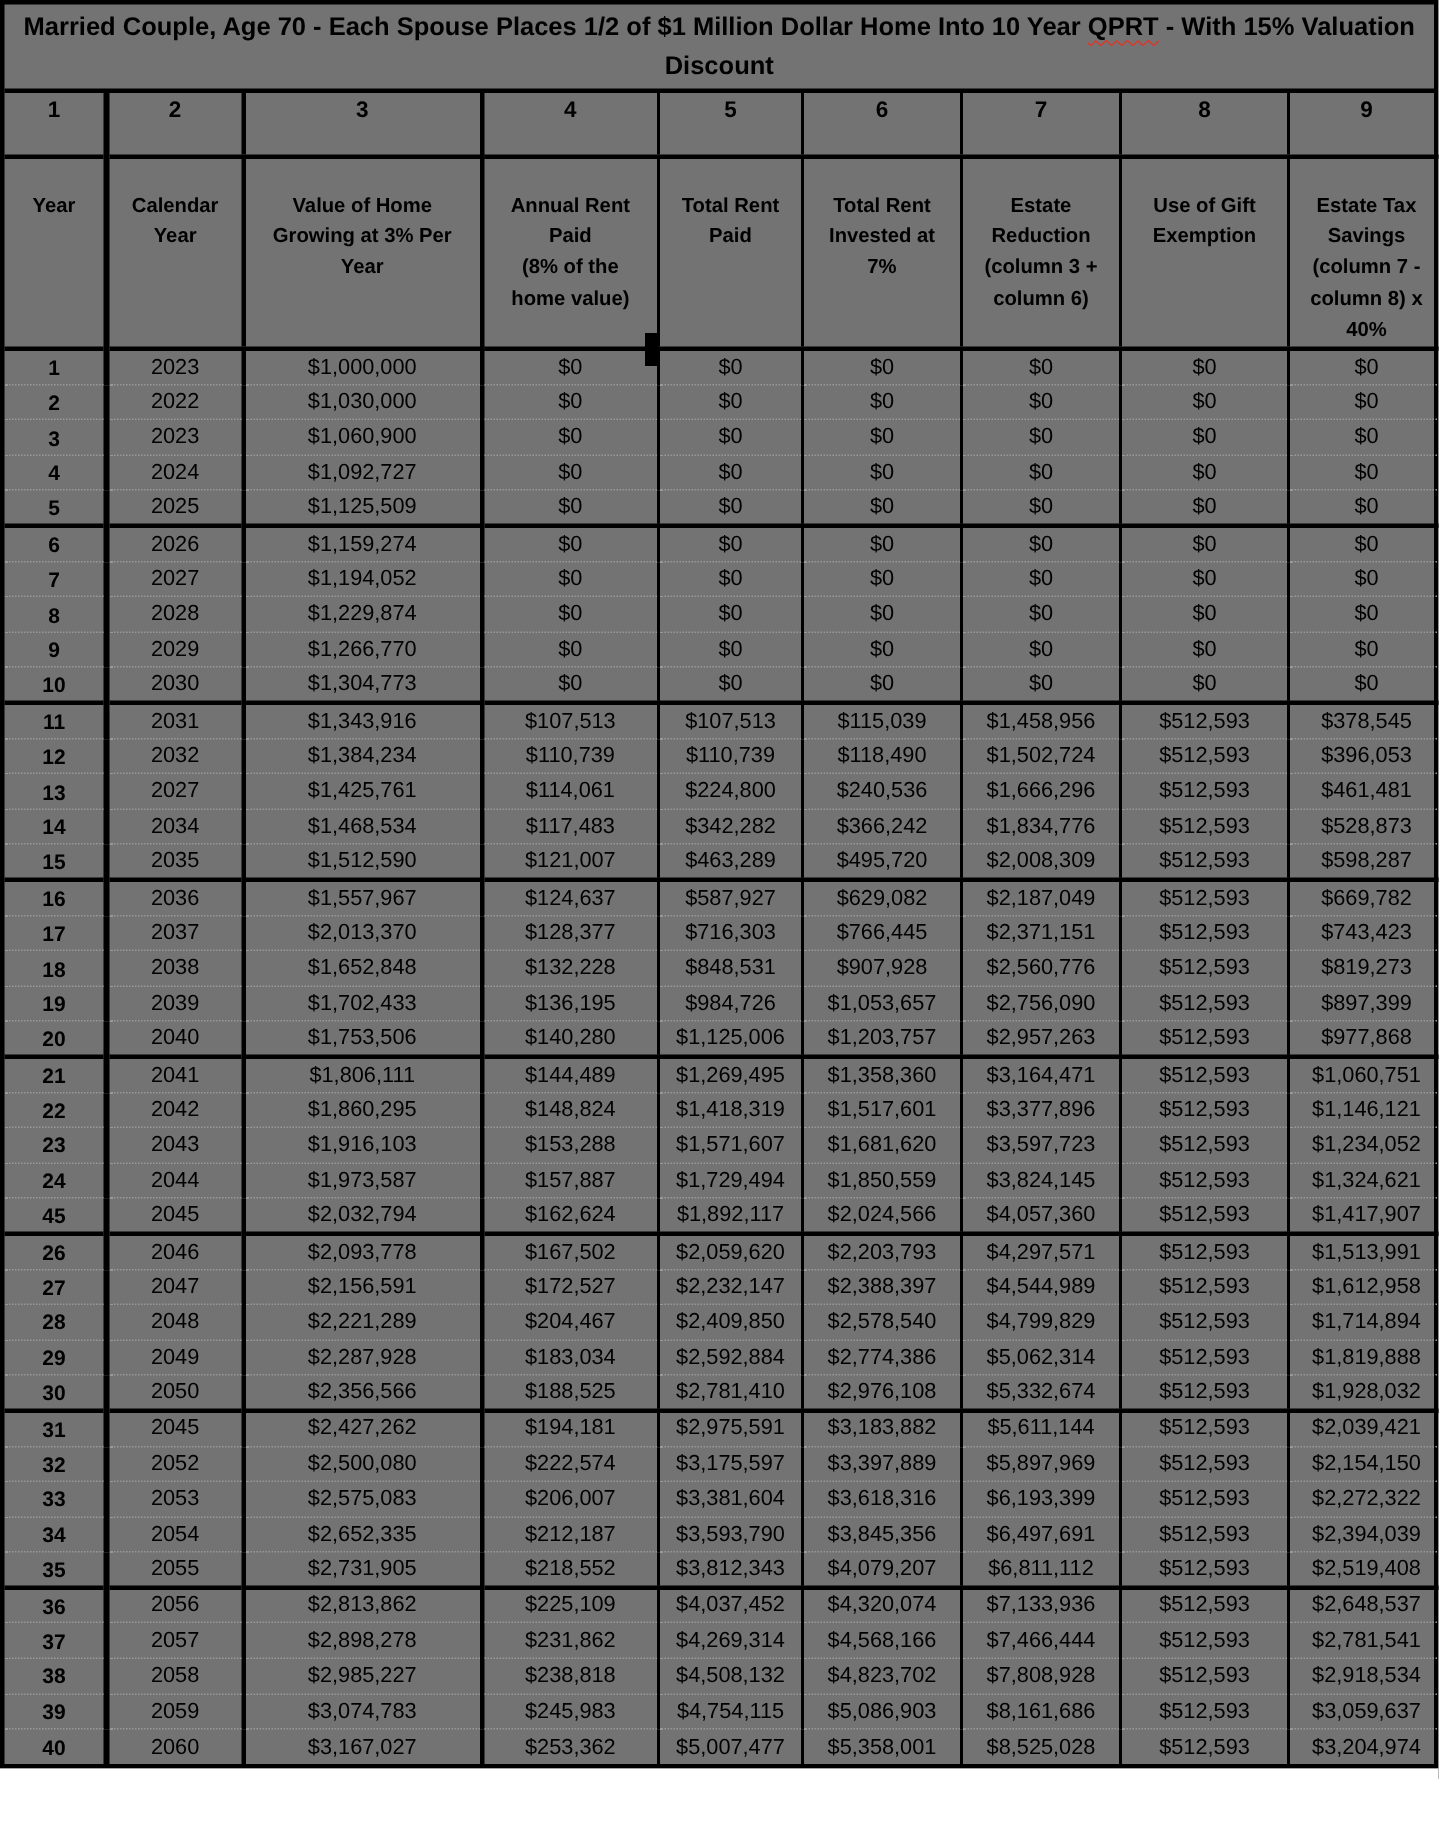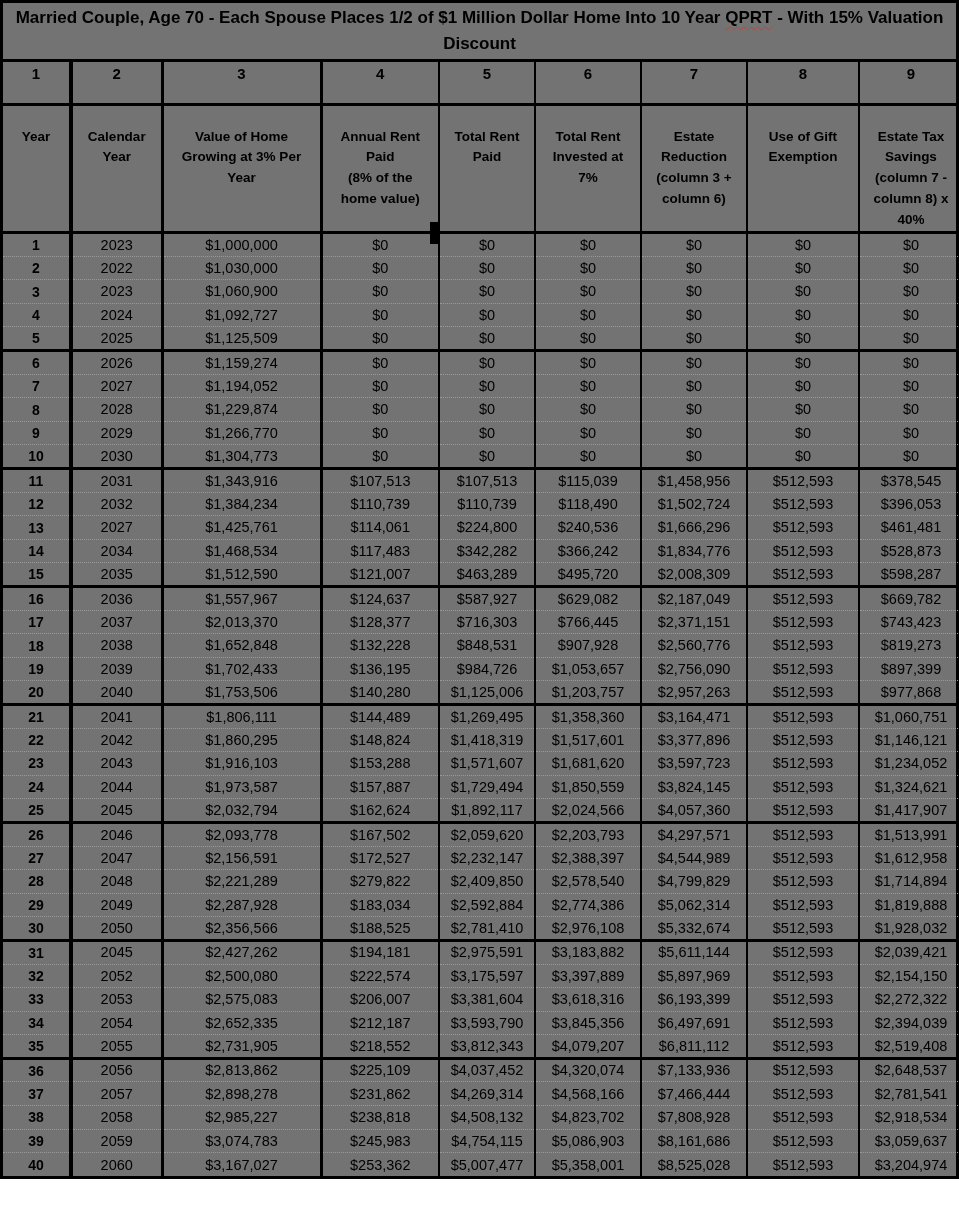--- a/index.html
+++ b/index.html
@@ -406,21 +406,21 @@
           <td class="c1">2044</td>
           <td class="c2">$1,973,587</td>
           <td class="c3">$157,887</td>
           <td class="c4">$1,729,494</td>
           <td class="c5">$1,850,559</td>
           <td class="c6">$3,824,145</td>
           <td class="c7">$512,593</td>
           <td class="c8">$1,324,621</td>
         </tr>
         <tr class="group-end">
-          <td class="c0">25</td>
+          <td class="c0">45</td>
           <td class="c1">2045</td>
           <td class="c2">$2,032,794</td>
           <td class="c3">$162,624</td>
           <td class="c4">$1,892,117</td>
           <td class="c5">$2,024,566</td>
           <td class="c6">$4,057,360</td>
           <td class="c7">$512,593</td>
           <td class="c8">$1,417,907</td>
         </tr>
         <tr>
@@ -442,21 +442,21 @@
           <td class="c4">$2,232,147</td>
           <td class="c5">$2,388,397</td>
           <td class="c6">$4,544,989</td>
           <td class="c7">$512,593</td>
           <td class="c8">$1,612,958</td>
         </tr>
         <tr>
           <td class="c0">28</td>
           <td class="c1">2048</td>
           <td class="c2">$2,221,289</td>
-          <td class="c3">$279,822</td>
+          <td class="c3">$204,467</td>
           <td class="c4">$2,409,850</td>
           <td class="c5">$2,578,540</td>
           <td class="c6">$4,799,829</td>
           <td class="c7">$512,593</td>
           <td class="c8">$1,714,894</td>
         </tr>
         <tr>
           <td class="c0">29</td>
           <td class="c1">2049</td>
           <td class="c2">$2,287,928</td>

